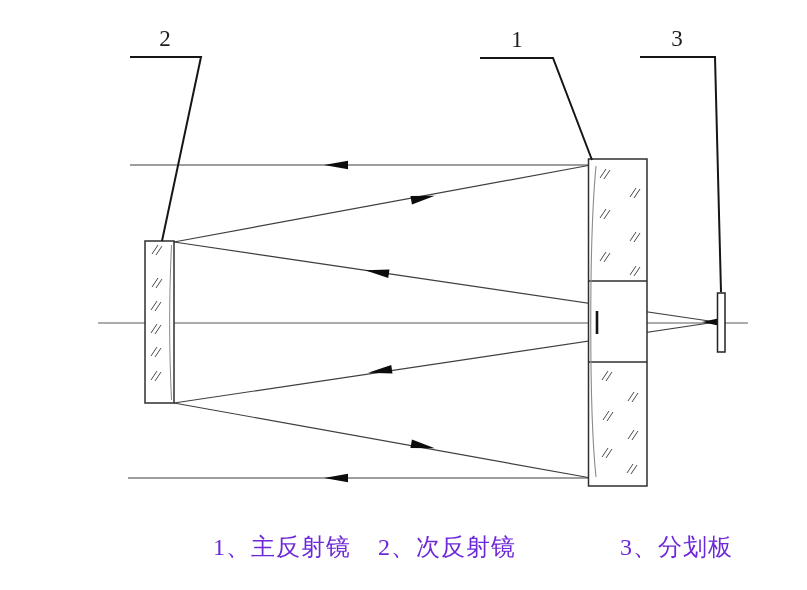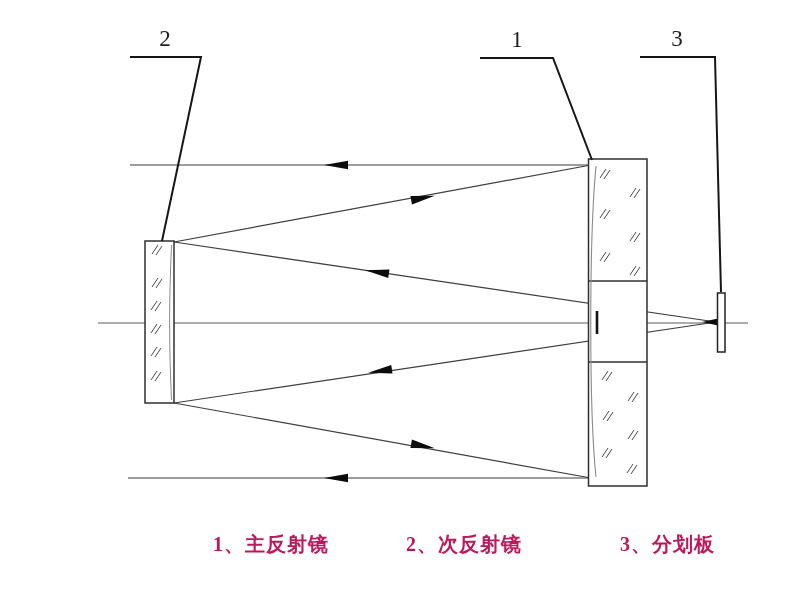--- a/index.html
+++ b/index.html
@@ -16,25 +16,24 @@
     width:24px;
     text-align:center;
     font-size:23px;
     color:#1e1e1e;
     line-height:1;
     user-select:none;
   }
   .legend-item{
     position:absolute;
     top:531px;
-    font-size:20px;
-    color:#be185d;
+    font-size:24px;
+    color:#6d28d9;
     letter-spacing:1px;
     white-space:nowrap;
-    font-weight:bold;
   }
 </style>
 </head>
 <body>
 
 <div class="page">
 
   <svg width="807" height="590" viewBox="0 0 807 590">
     <defs>
       <path id="arr" d="M12,0 L-12,-4.3 L-12,4.3 Z"></path>
@@ -108,17 +107,17 @@
       <path d="M640,57 L715,57 L721,292"></path>
     </g>
   </svg>
 
   <div class="callout-num" style="left:153px;top:27px;">2</div>
   <div class="callout-num" style="left:505px;top:28px;">1</div>
   <div class="callout-num" style="left:665px;top:27px;">3</div>
 
   <div>
     <span class="legend-item" style="left:213px;">1、主反射镜</span>
-    <span class="legend-item" style="left:378px;margin-left:28px;">2、次反射镜</span>
+    <span class="legend-item" style="left:378px;">2、次反射镜</span>
     <span class="legend-item" style="left:572px;margin-left:48px;">3、分划板</span>
   </div>
 
 </div>
 
 </body></html>

